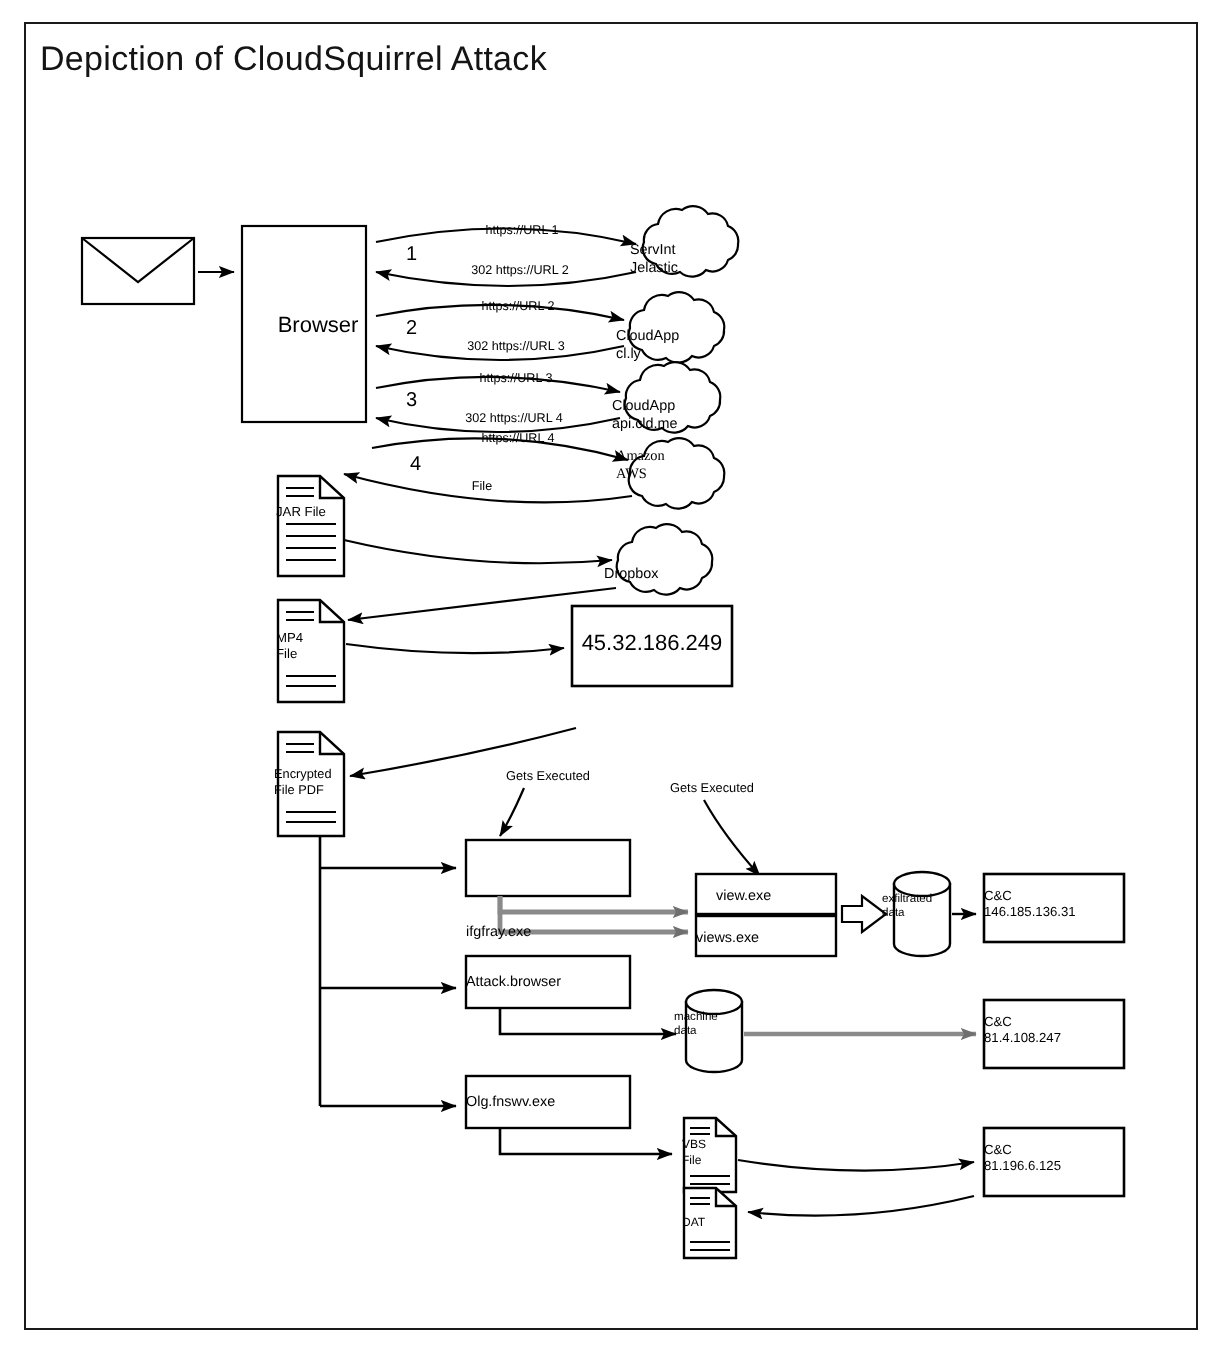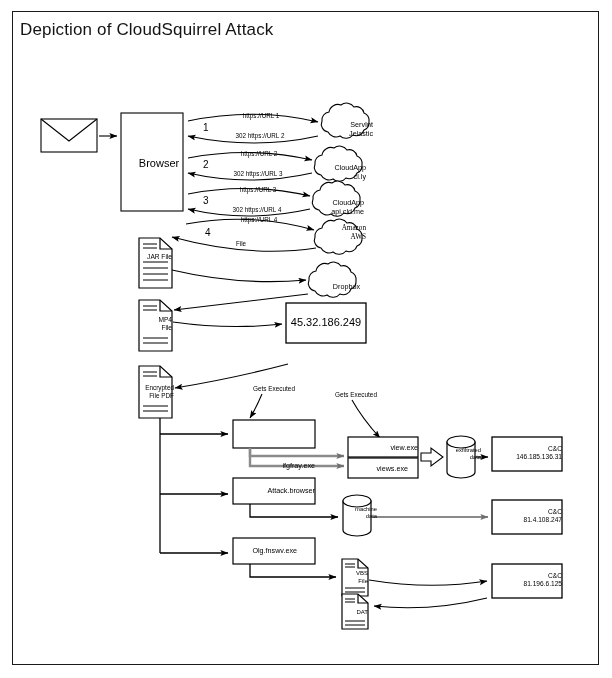--- a/index.html
+++ b/index.html
@@ -36,21 +36,21 @@
   }
   #canvas-layer {
     position: absolute;
     left: 0;
     top: 0;
     width: 612px;
     height: 678px;
   }
   .node-label {
     position: absolute;
-    text-align: right;
+    text-align: left;
     font-size: 7.2px;
     line-height: 1.25;
     color: #000;
     white-space: pre-line;
     pointer-events: none;
   }
   .edge-label {
     position: absolute;
     text-align: center;
     font-size: 6.3px;
@@ -251,21 +251,21 @@
 <div class="node-label" style="left:341px; top:570px; width:27px; font-size:6px;">VBS
 File</div>
 <div class="node-label" style="left:341px; top:609px; width:27px; font-size:6px;">DAT</div>
 
 <div class="box-label-lg" style="left:286px; top:316px; width:80px;">45.32.186.249</div>
 
 <div class="node-label" style="left:233px; top:429px; width:82px;margin-top:32px;">ifgfray.exe</div>
 <div class="node-label" style="left:233px; top:486px; width:82px;">Attack.browser</div>
 <div class="node-label" style="left:233px; top:546px; width:64px;">Olg.fnswv.exe</div>
 
-<div class="node-label" style="left:348px; top:443px; width:70px;">view.exe</div>
+<div class="node-label" style="left:348px; top:443px; width:70px;padding-left:10px;">view.exe</div>
 <div class="node-label" style="left:348px; top:464px; width:60px;">views.exe</div>
 
 <div class="node-label" style="left:441px; top:447px; width:40px; font-size:5.8px;">exfiltrated
 data</div>
 <div class="node-label" style="left:337px; top:506px; width:40px; font-size:5.8px;">machine
 data</div>
 
 <div class="node-label" style="left:492px; top:445px; width:70px; font-size:6.6px;">C&amp;C
 146.185.136.31</div>
 <div class="node-label" style="left:492px; top:508px; width:70px; font-size:6.6px;">C&amp;C

